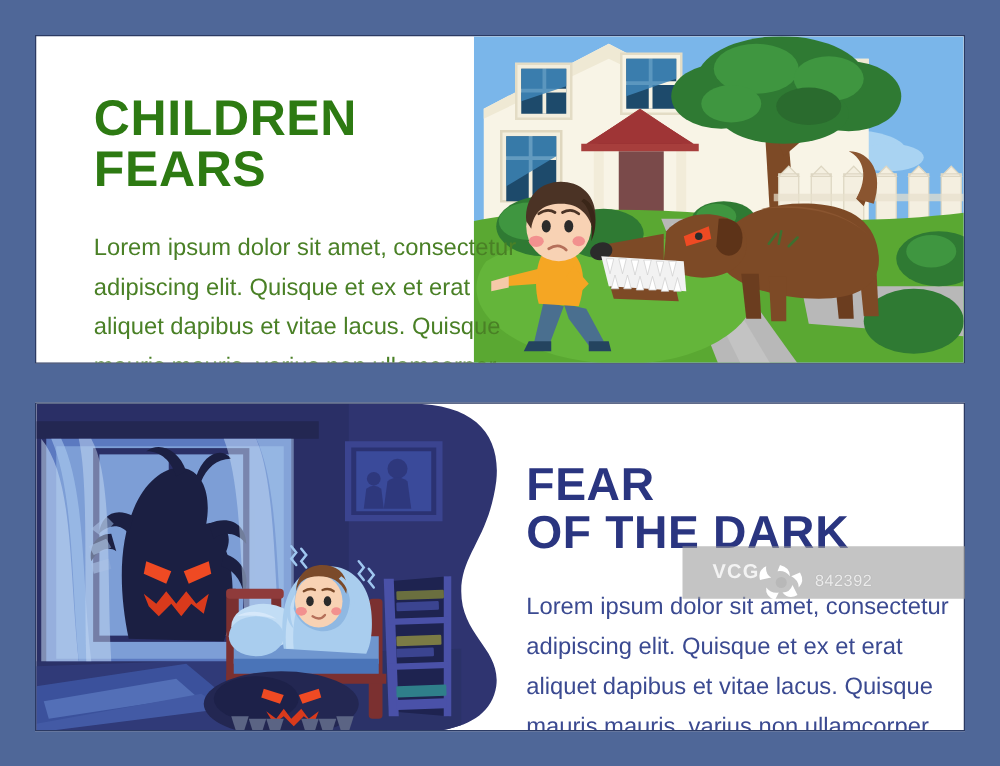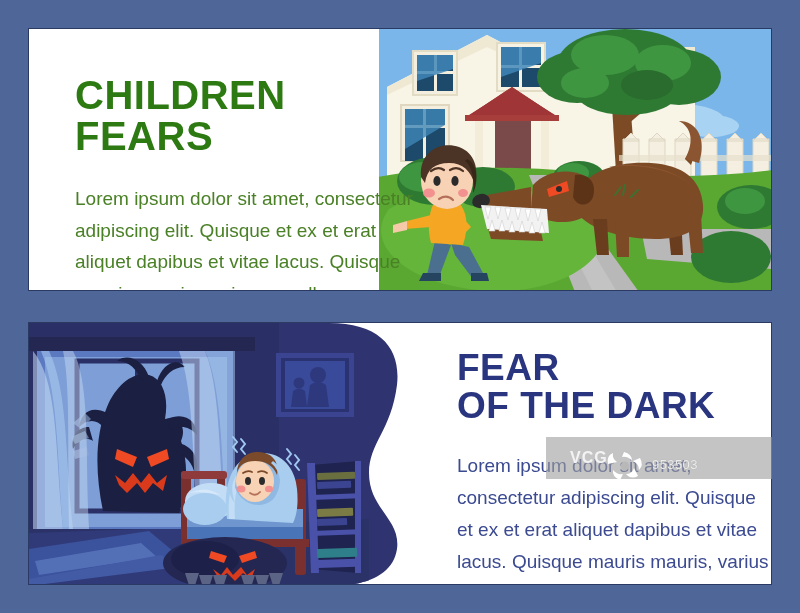--- a/index.html
+++ b/index.html
@@ -34,21 +34,21 @@
   #bottom-headline { color:#2a3580; font-size:37px; }
   .body-copy {
     font-size:19px;
     line-height:1.68;
     max-width:352px;
   }
   #top-body    { color:#4a8026; }
   #bottom-body { color:#3b4a91; }
 
   #top-text    { left:46px; top:46px; }
-  #bottom-text { left:392px; top:26px;margin-left:36px; }
+  #bottom-text { left:392px; top:46px; }
 
   
   .art { position:absolute; overflow:hidden; }
   #art-top    { right:0; top:0; width:392px; height:263px; }
   #art-bottom { left:0;  top:0; width:420px; height:263px; }
   .art svg { display:block; width:100%; height:100%; }
 
   
   #watermark {
     position:absolute;
@@ -476,16 +476,16 @@
       <g fill="#ffffff">
         <path d="M56 6 q8 2 8 9 q-4 -5 -10 -4 z"></path>
         <path d="M72 12 q4 7 -1 12 q0 -6 -6 -9 z"></path>
         <path d="M70 30 q-7 4 -12 -2 q6 0 8 -6 z"></path>
         <path d="M52 34 q-8 -3 -7 -10 q4 5 10 4 z"></path>
         <path d="M40 18 q-2 -8 5 -11 q-1 6 4 9 z"></path>
         <circle cx="57" cy="20" r="4.4" fill="#b8b8b8"></circle>
       </g>
     </svg>
     <div id="wm-vcg">VCG</div>
-    <div id="wm-text">953503</div>
+    <div id="wm-text">842392</div>
   </div>
 
 </div>
 
 </body></html>

